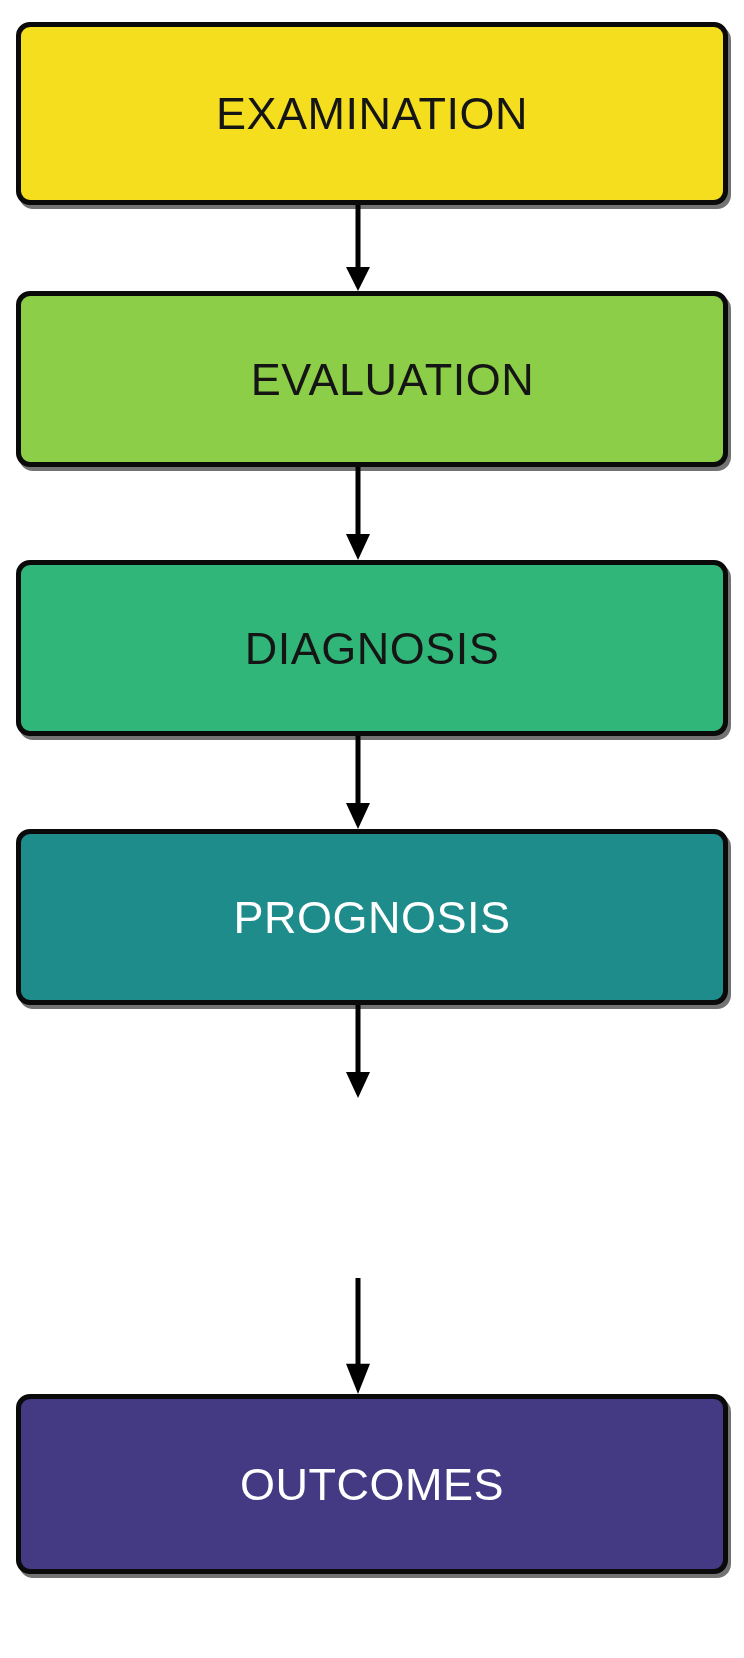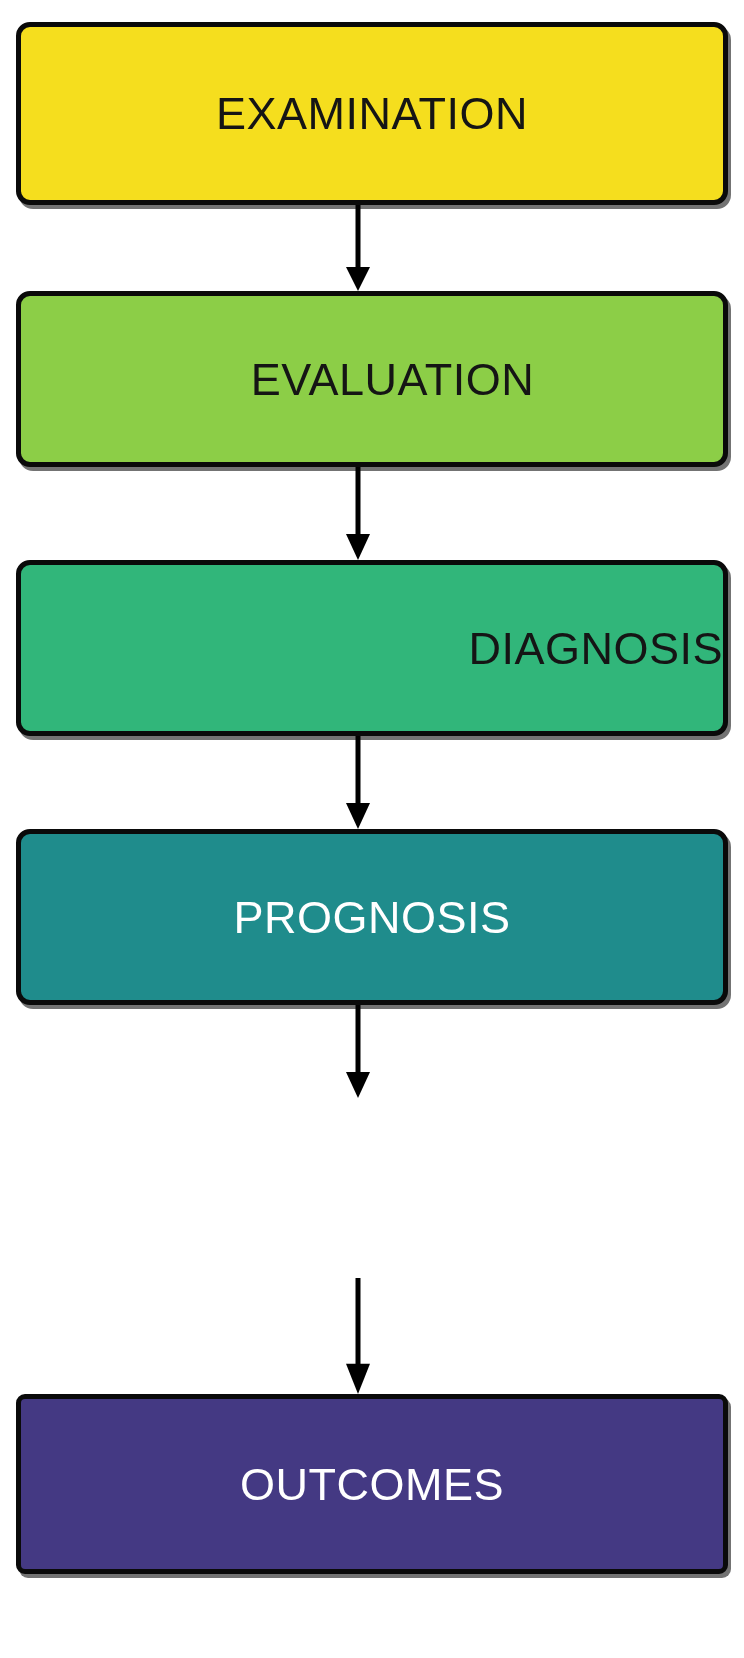--- a/index.html
+++ b/index.html
@@ -69,21 +69,21 @@
     <span class="flow-label" style="color: rgb(21, 21, 21);">EVALUATION</span>
   </div>
 
   <div class="connector" id="conn-1" style="left: 338px; top: 467px; height: 93px;">
     <svg viewBox="0 0 40 100" preserveAspectRatio="none" aria-hidden="true">
       <line x1="20" y1="0" x2="20" y2="78" stroke="#000000" stroke-width="5" vector-effect="non-scaling-stroke"></line>
       <polygon points="20,100 8,72 32,72" fill="#000000"></polygon>
     </svg>
   </div>
 
-  <div class="flow-box" id="box-diagnosis" style="left: 16px; top: 560px; width: 712px; height: 176px; background: rgb(49, 182, 122); border-color: rgb(10, 10, 10); justify-content: flex-end;">
+  <div class="flow-box" id="box-diagnosis" style="left: 16px; top: 560px; width: 712px; height: 176px; background: rgb(49, 182, 122); border-color: rgb(10, 10, 10);">
     <span class="flow-label" style="color: rgb(21, 21, 21);">DIAGNOSIS</span>
   </div>
 
   <div class="connector" id="conn-2" style="left: 338px; top: 736px; height: 93px;">
     <svg viewBox="0 0 40 100" preserveAspectRatio="none" aria-hidden="true">
       <line x1="20" y1="0" x2="20" y2="78" stroke="#000000" stroke-width="5" vector-effect="non-scaling-stroke"></line>
       <polygon points="20,100 8,72 32,72" fill="#000000"></polygon>
     </svg>
   </div>
 
@@ -99,17 +99,17 @@
   </div>
 
 
   <div class="connector" id="conn-4" style="left: 338px; top: 1278px; height: 116px;">
     <svg viewBox="0 0 40 100" preserveAspectRatio="none" aria-hidden="true">
       <line x1="20" y1="0" x2="20" y2="80" stroke="#000000" stroke-width="5" vector-effect="non-scaling-stroke"></line>
       <polygon points="20,100 8,74 32,74" fill="#000000"></polygon>
     </svg>
   </div>
 
-  <div class="flow-box" id="box-outcomes" style="left: 16px; top: 1394px; width: 712px; height: 180px; background: rgb(68, 57, 131); border-color: rgb(10, 10, 10); border-radius: 9px;">
+  <div class="flow-box" id="box-outcomes" style="left: 16px; top: 1394px; width: 712px; height: 180px; background: rgb(68, 57, 131); border-color: rgb(10, 10, 10);">
     <span class="flow-label" style="color: rgb(255, 255, 255);">OUTCOMES</span>
   </div>
 
 </div>
 
 </body></html>

